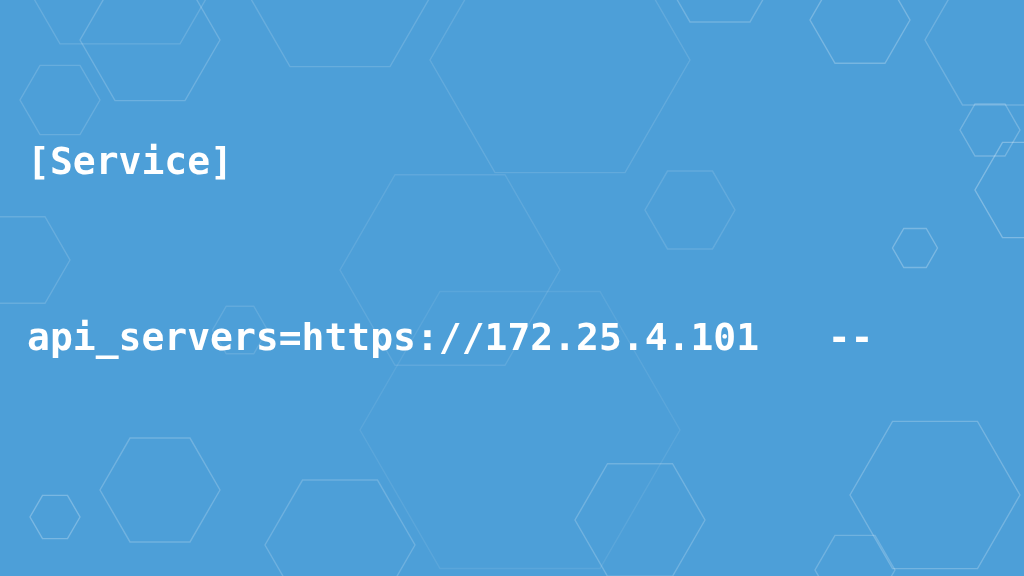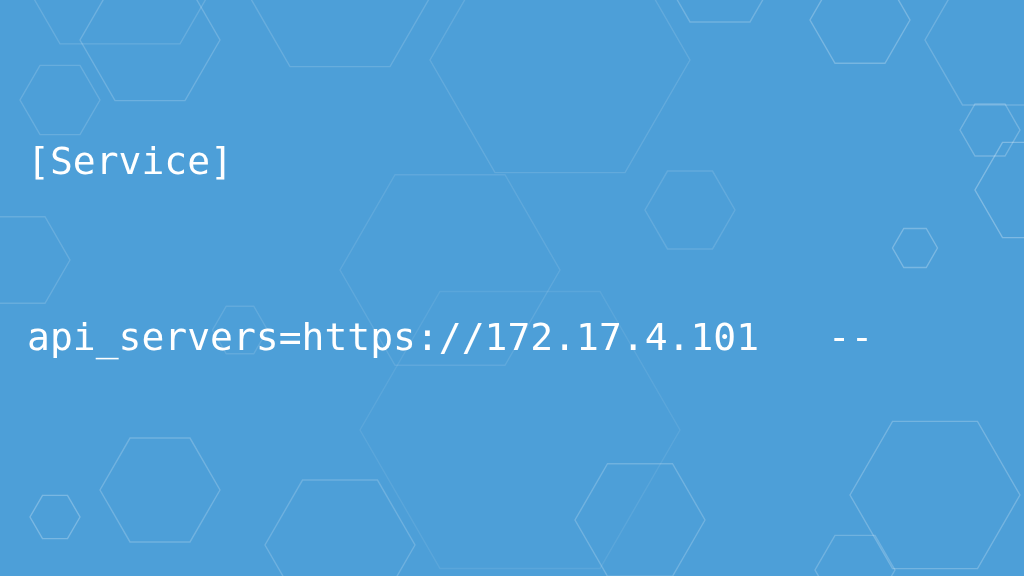--- a/index.html
+++ b/index.html
@@ -33,21 +33,21 @@
     top: 15px;
     left: 27px;
     right: 0;
     color: var(--text);
     font-size: 38px;
     line-height: 58.5px;
     letter-spacing: 0;
     white-space: pre;
   }
   .code-line {
-    font-weight: 400;
+    font-weight: 700;
     white-space: pre;
   }
 </style>
 </head>
 <body>
 
 <div class="slide">
 
   <svg class="hex-layer" viewBox="0 0 1024 576" xmlns="http://www.w3.org/2000/svg" aria-hidden="true">
     <defs>
@@ -72,21 +72,21 @@
     <use href="#hex" transform="translate(160,490) scale(1.2)" stroke-opacity="0.20"></use>
     <use href="#hex" transform="translate(55,517) scale(0.5)" stroke-opacity="0.25"></use>
     <use href="#hex" transform="translate(340,545) scale(1.5)" stroke-opacity="0.18"></use>
     <use href="#hex" transform="translate(640,520) scale(1.3)" stroke-opacity="0.20"></use>
     <use href="#hex" transform="translate(935,495) scale(1.7)" stroke-opacity="0.22"></use>
     <use href="#hex" transform="translate(855,570) scale(0.8)" stroke-opacity="0.20"></use>
   </svg>
 
   <div class="code-block">
     <div class="code-line">[Service]</div>
-    <div class="code-line">api_servers=https://172.17.4.101   --</div>
+    <div class="code-line">api_servers=https://172.25.4.101   --</div>
     
     
     
     
     
   </div>
 
 </div>
 
 </body></html>

